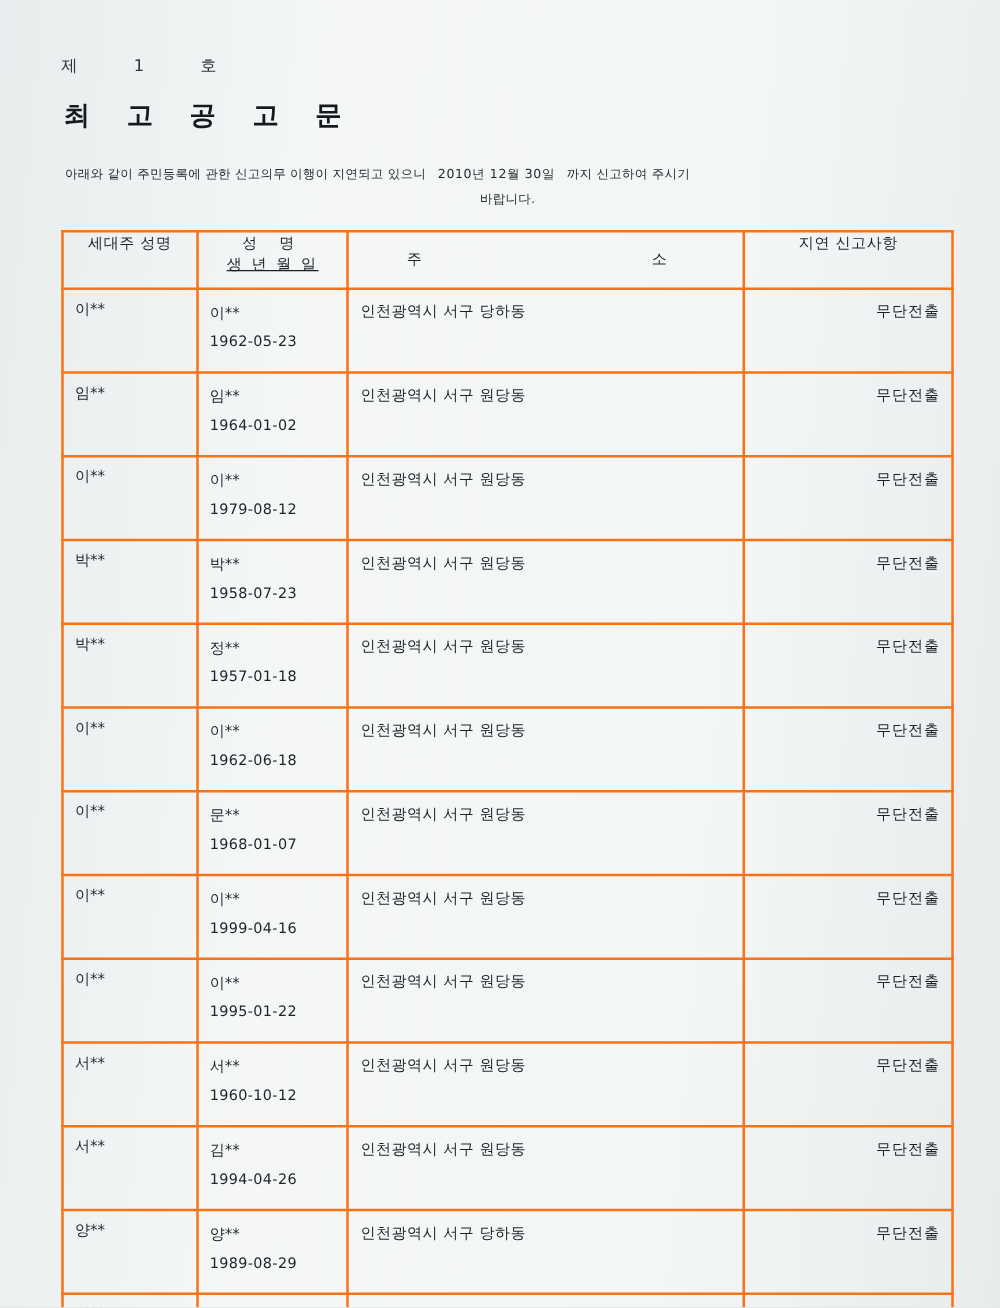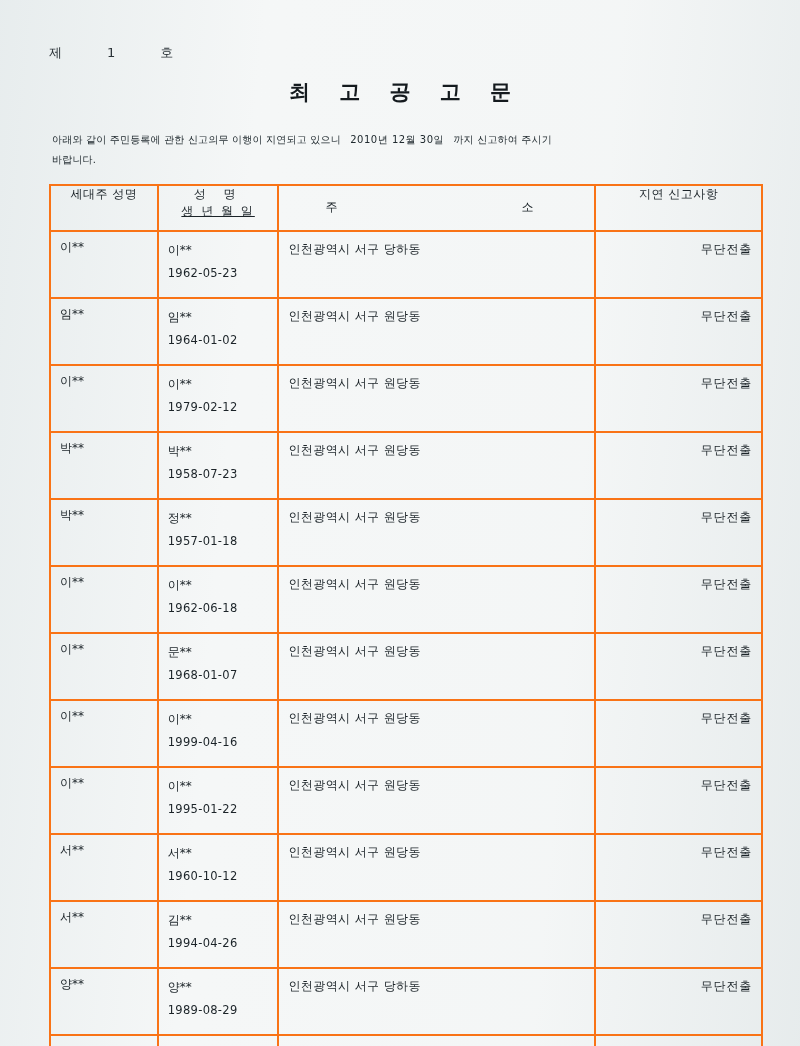--- a/index.html
+++ b/index.html
@@ -38,21 +38,21 @@
     font-size: 13px;
     letter-spacing: 1px;
     padding-top: 44px;
     padding-left: 9px;
     color: #2b3338;
   }
   .top-line .ja { margin-right: 44px; }
   .top-line .num { margin-right: 44px; }
 
   .title {
-    text-align: center;
+    text-align: left;
     font-size: 21px;
     letter-spacing: 11px;
     margin-top: 16px;
     color: #141a1e;
     font-weight: 600;
     text-indent: 11px;
   }
 
   .notice {
     margin-top: 24px;
@@ -62,20 +62,21 @@
     padding-left: 12px;
     letter-spacing: 0.2px;
   }
   .notice .date {
     margin: 0 6px;
     letter-spacing: 0.5px;
   }
   .notice .second {
     display: block;
     padding-left: 0;
+    text-align: center;
   }
 
   table.reg {
     margin-top: 14px;
     margin-left: 9px;
     border-collapse: collapse;
     width: 714px;
     font-size: 12px;
     color: #1b2328;
   }
@@ -202,21 +203,21 @@
               <div>임**</div>
               <div class="cell-dob">1964-01-02</div>
             </td>
             <td class="cell-addr">인천광역시 서구 원당동</td>
             <td class="cell-note">무단전출</td>
           </tr>
           <tr>
             <td>이**</td>
             <td class="cell-two-line">
               <div>이**</div>
-              <div class="cell-dob">1979-02-12</div>
+              <div class="cell-dob">1979-08-12</div>
             </td>
             <td class="cell-addr">인천광역시 서구 원당동</td>
             <td class="cell-note">무단전출</td>
           </tr>
           <tr>
             <td>박**</td>
             <td class="cell-two-line">
               <div>박**</div>
               <div class="cell-dob">1958-07-23</div>
             </td>

